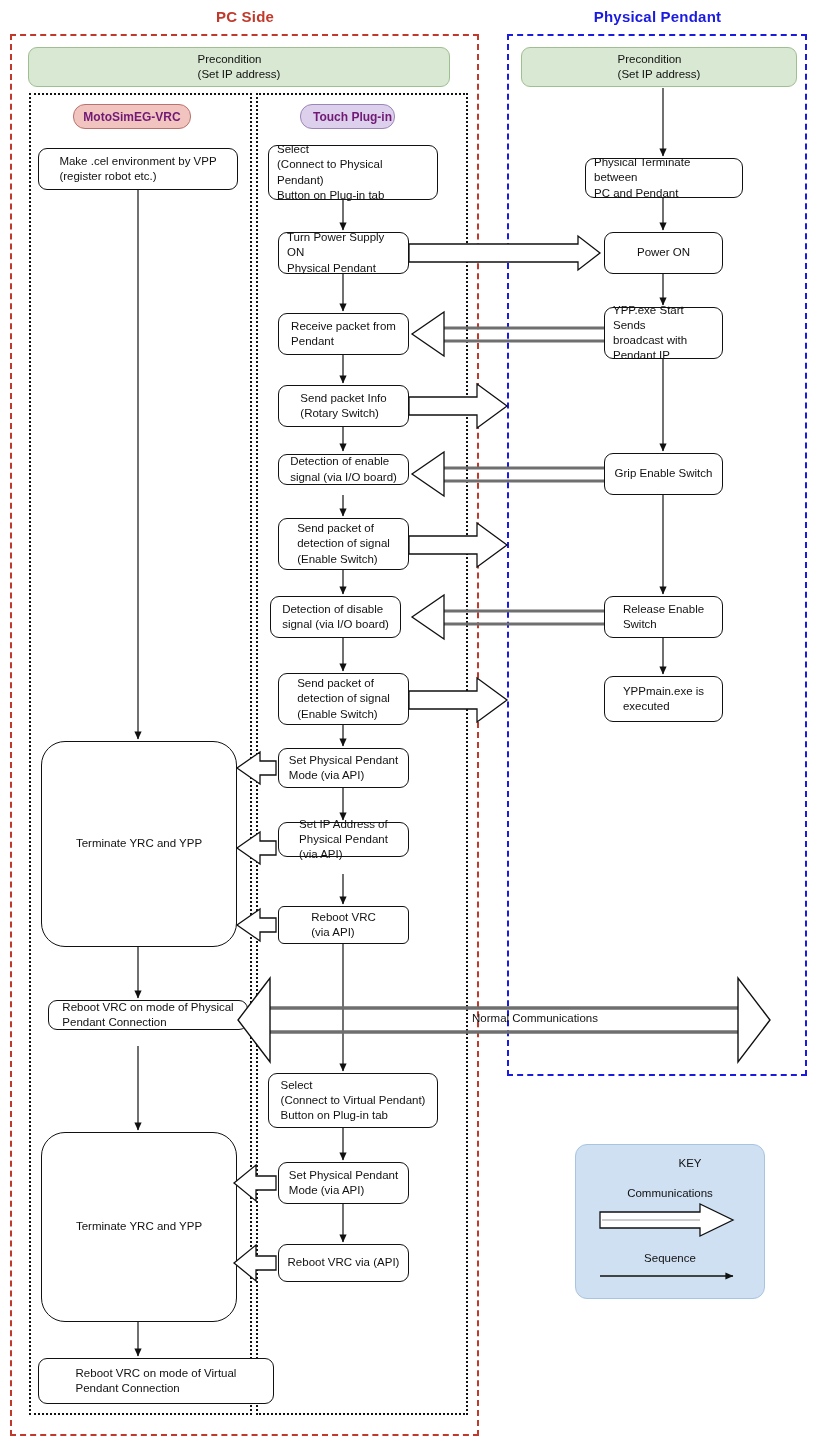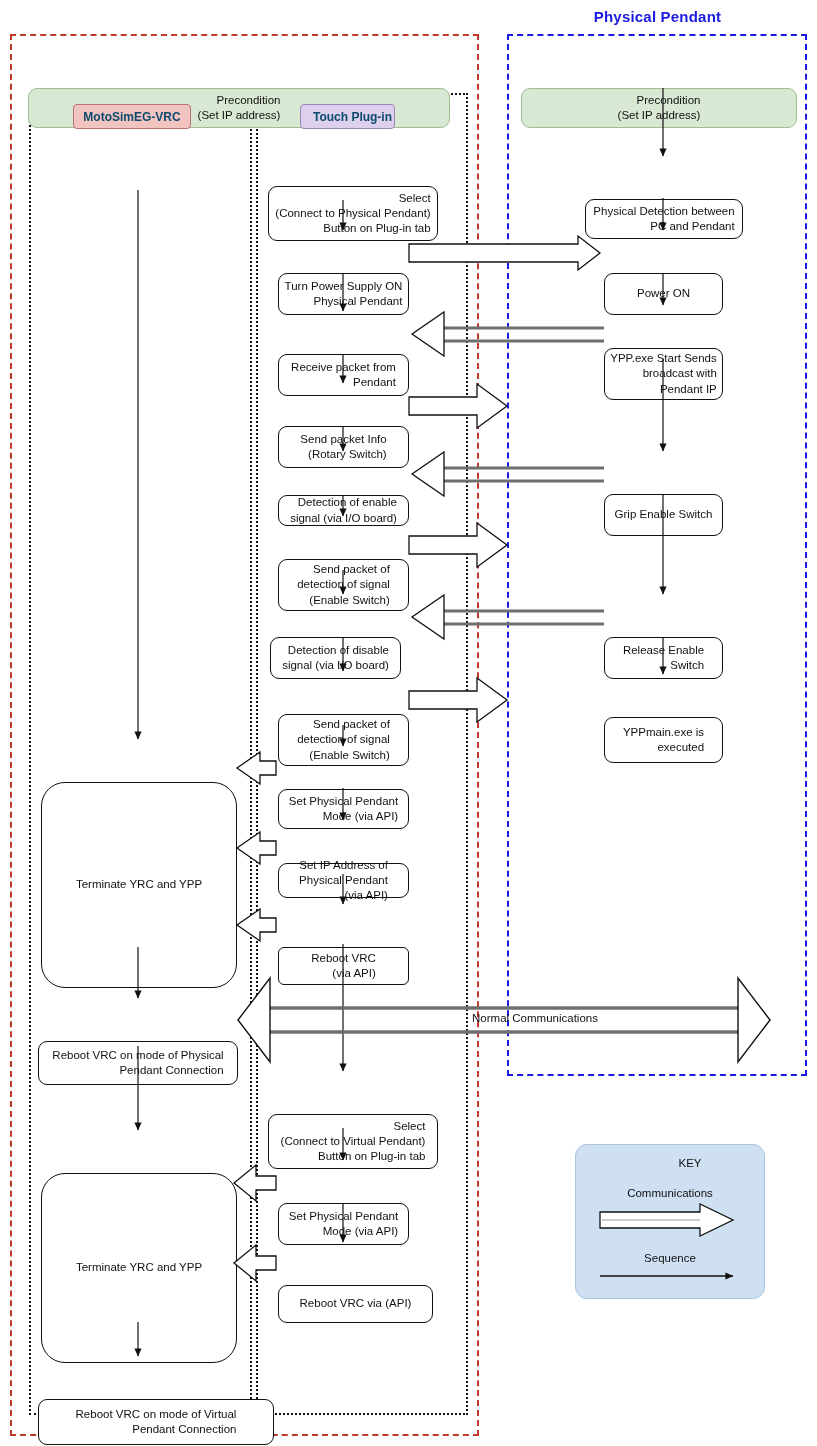--- a/index.html
+++ b/index.html
@@ -14,69 +14,71 @@
 
   
   .dashed-red{position:absolute;box-sizing:border-box;border:2px dashed #c0392b;background:transparent;}
   .dashed-blue{position:absolute;box-sizing:border-box;border:2px dashed #1a1ae0;background:transparent;}
   .dotted-black{position:absolute;box-sizing:border-box;border:2px dotted #111;background:transparent;}
 
   
   .box{
     position:absolute;box-sizing:border-box;
     border:1px solid #111;border-radius:9px;background:#fff;
-    display:flex;align-items:center;justify-content:center;text-align:right;
-    font-size:11.5px;color:#111;line-height:1.32;padding:2px 0;
+    display:flex;align-items:center;justify-content:center;text-align:left;
+    font-size:11.5px;color:#111;line-height:1.32;padding:2px 8px;
     white-space:pre-line;
-    margin-top:41px;
   }
   .box.big{border-radius:24px;}
   .pre{
     background:#d9e8d2;border:1px solid #9fbf92;border-radius:9px;
   }
   .tag{
-    position:absolute;box-sizing:border-box;border-radius:4px;
+    position:absolute;box-sizing:border-box;border-radius:12px;
     display:flex;align-items:center;justify-content:center;text-align:center;
-    font-size:12px;font-weight:bold;color:#0c4a6e;
+    font-size:12px;font-weight:bold;color:#701a75;
   }
   .tag-red{background:#f2c4c0;border:1px solid #b9736e;}
   .tag-purple{background:#ddd0ec;border:1px solid #9b86b8;}
 
   .key-box{
     position:absolute;box-sizing:border-box;background:#cfe0f3;
     border:1px solid #a9c4e0;border-radius:12px;
   }
   .key-label{position:absolute;text-align:center;font-size:11.5px;color:#111;}
   svg.overlay{position:absolute;left:0;top:0;width:817px;height:1446px;pointer-events:none;}
 </style>
 </head>
 <body>
 
 <div id="canvas">
 
+  <div class="lane-title" style="left:10px;top:8px;width:470px;color:#c0392b;">PC Side</div>
   <div class="lane-title" style="left:505px;top:8px;width:305px;color:#1a1ae0;">Physical Pendant</div>
 
   <div class="dashed-red" style="left:10px;top:34px;width:469px;height:1402px;"></div>
   <div class="dashed-blue" style="left:507px;top:34px;width:300px;height:1042px;"></div>
 
   <div class="dotted-black" style="left:29px;top:93px;width:223px;height:1322px;"></div>
   <div class="dotted-black" style="left:256px;top:93px;width:212px;height:1322px;"></div>
 
   <div class="box pre" style="left:28px;top:47px;width:422px;height:40px;">Precondition
 (Set IP address)</div>
   <div class="box pre" style="left:521px;top:47px;width:276px;height:40px;">Precondition
 (Set IP address)</div>
 
   <div class="tag tag-red" style="left:73px;top:104px;width:118px;height:25px;">MotoSimEG-VRC</div>
   <div class="tag tag-purple" style="left:300px;top:104px;width:95px;height:25px;padding-left:10px;">Touch Plug-in</div>
 
+  <div class="box" style="left:38px;top:148px;width:200px;height:42px;">Make .cel environment by  VPP
+(register robot etc.)</div>
 
   <div class="box big" style="left:41px;top:741px;width:196px;height:206px;">Terminate YRC and YPP</div>
 
-  <div class="box" style="left:38px;top:1000px;width:200px;height:44px;">Reboot VRC on mode of Physical
+  <div class="box" style="left:48px;top:1000px;width:200px;height:30px;">Reboot VRC on mode of Physical
 Pendant Connection</div>
 
   <div class="box big" style="left:41px;top:1132px;width:196px;height:190px;">Terminate YRC and YPP</div>
 
   <div class="box" style="left:38px;top:1358px;width:236px;height:46px;">Reboot VRC on mode of Virtual
 Pendant Connection</div>
 
   <div class="box" style="left:268px;top:145px;width:170px;height:55px;">Select
 (Connect to Physical Pendant)
 Button on Plug-in tab</div>
@@ -114,23 +116,23 @@
   <div class="box" style="left:278px;top:906px;width:131px;height:38px;border-radius:6px;">Reboot VRC
 (via API)</div>
 
   <div class="box" style="left:268px;top:1073px;width:170px;height:55px;">Select
 (Connect to Virtual Pendant)
 Button on Plug-in tab</div>
 
   <div class="box" style="left:278px;top:1162px;width:131px;height:42px;">Set Physical Pendant
 Mode (via API)</div>
 
-  <div class="box" style="left:278px;top:1244px;width:155px;height:38px;">Reboot VRC via (API)</div>
-
-  <div class="box" style="left:585px;top:158px;width:158px;height:40px;">Physical Detection between
+  <div class="box" style="left:278px;top:1244px;width:131px;height:38px;">Reboot VRC via (API)</div>
+
+  <div class="box" style="left:585px;top:158px;width:158px;height:40px;">Physical Terminate between
 PC and Pendant</div>
 
   <div class="box" style="left:604px;top:232px;width:119px;height:42px;">Power ON</div>
 
   <div class="box" style="left:604px;top:307px;width:119px;height:52px;">YPP.exe Start  Sends
 broadcast with
 Pendant IP</div>
 
   <div class="box" style="left:604px;top:453px;width:119px;height:42px;">Grip Enable Switch</div>
 

